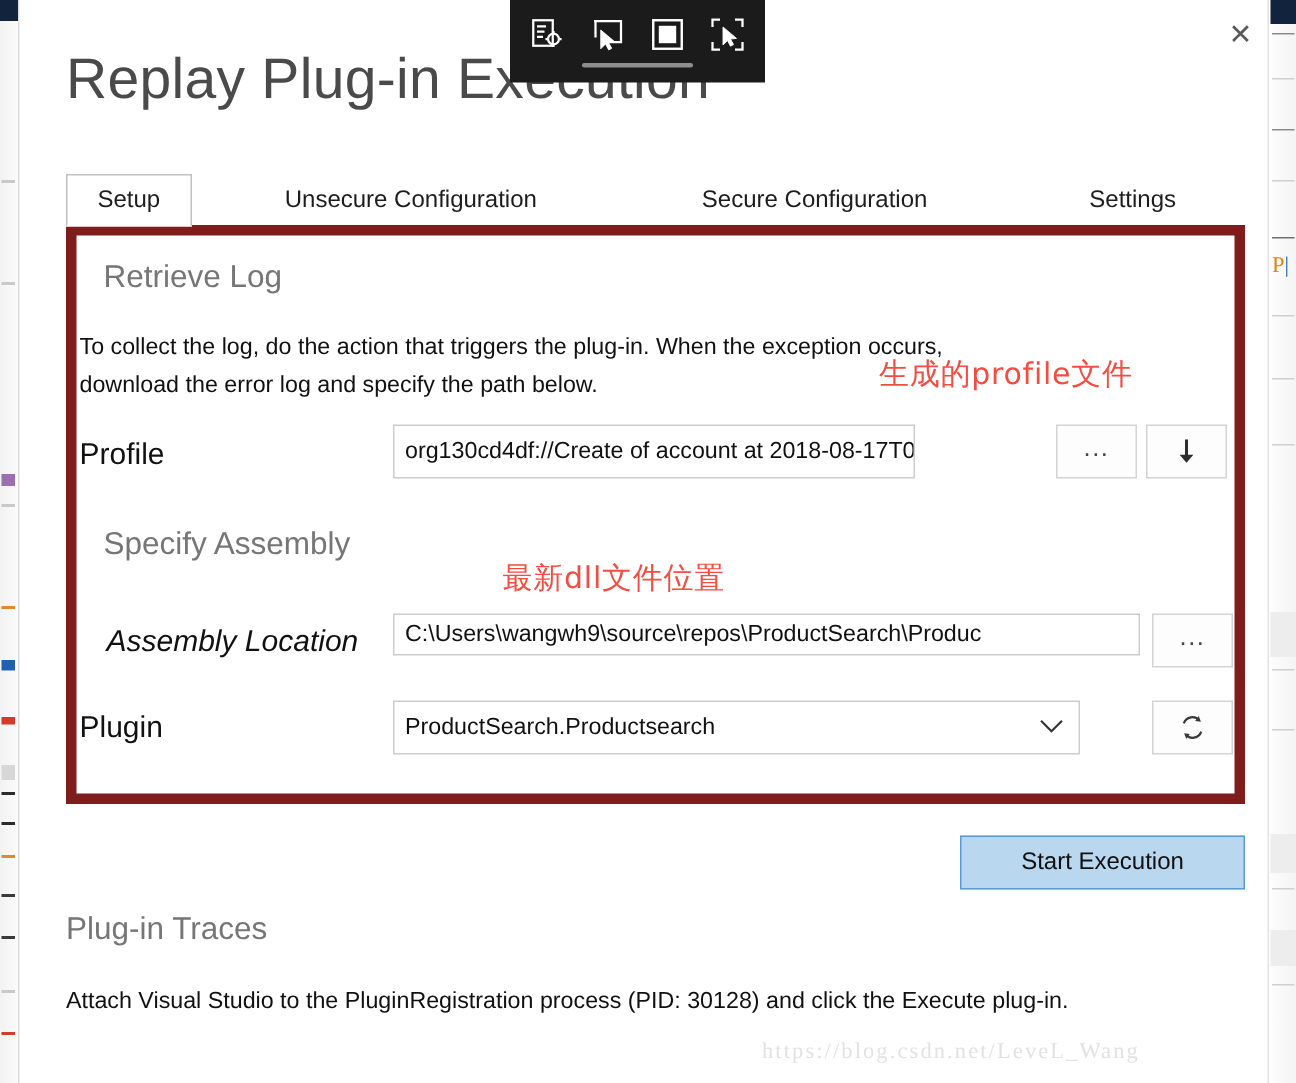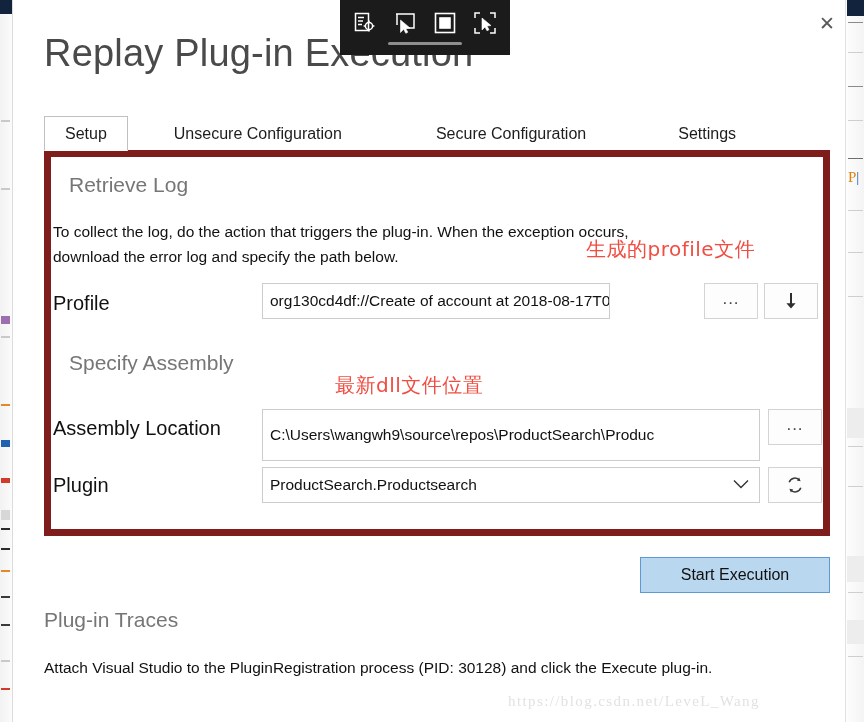--- a/index.html
+++ b/index.html
@@ -132,20 +132,21 @@
   .tabstrip {
     position: absolute;
     left: 44px; top: 116px;
     width: 786px; height: 35px;
   }
   .tabstrip .tabs-row {
     position: relative;
     display: flex;
     align-items: stretch;
     height: 35px;
+    gap: 16px;
   }
   .tab {
     font-size: 16px;
     color: #1d1d1d;
     padding: 0 20px;
     display: flex;
     align-items: center;
     box-sizing: border-box;
     cursor: pointer;
     background: transparent;
@@ -190,43 +191,43 @@
     line-height: 25px;
     color: #111111;
   }
 
   .field-label {
     position: absolute;
     font-size: 20px;
     color: #111111;
   }
   .field-label.profile  { left: 2px; top: 135px; }
-  .field-label.assyloc  { left: 2px; top: 260px; }
+  .field-label.assyloc  { left: 20px; top: 260px; font-style: italic; }
   .field-label.plugin   { left: 2px; top: 317px; }
 
   .textbox {
     position: absolute;
     box-sizing: border-box;
     border: 1px solid #cccccc;
     background: #ffffff;
     font-size: 15.5px;
     color: #111111;
     display: flex;
     align-items: center;
     padding: 0 7px;
     white-space: nowrap;
     overflow: hidden;
     font-family: "Liberation Sans", sans-serif;
   }
   .textbox.profile { left: 211px; top: 126px; width: 348px; height: 36px; }
-  .textbox.assyloc { left: 211px; top: 252px; width: 498px; height: 52px; }
+  .textbox.assyloc { left: 211px; top: 252px; width: 498px; height: 28px; }
 
   .selectbox {
     position: absolute;
-    left: 211px; top: 310px; width: 498px; height: 36px;
+    left: 211px; top: 310px; width: 458px; height: 36px;
     box-sizing: border-box;
     border: 1px solid #cccccc;
     background: #ffffff;
     font-size: 15.5px;
     color: #111111;
     display: flex;
     align-items: center;
     padding: 0 7px;
     cursor: pointer;
   }

